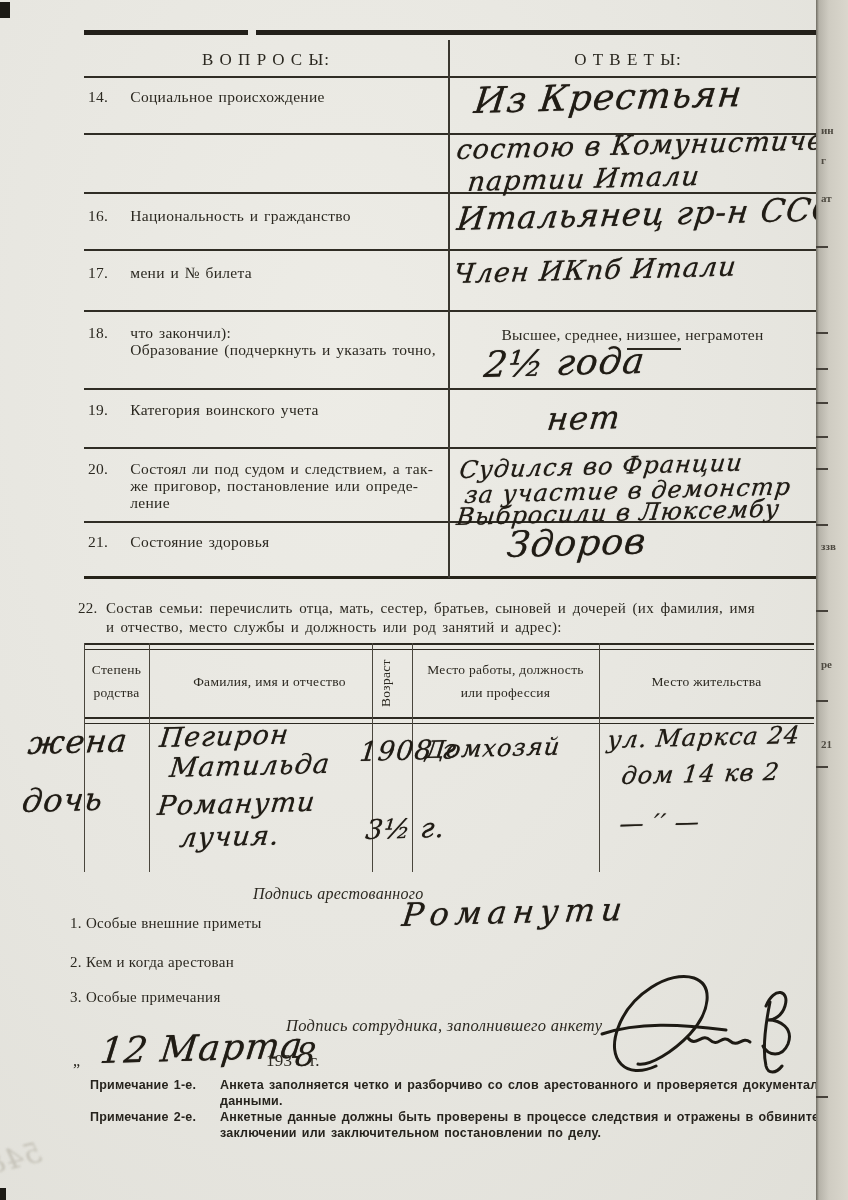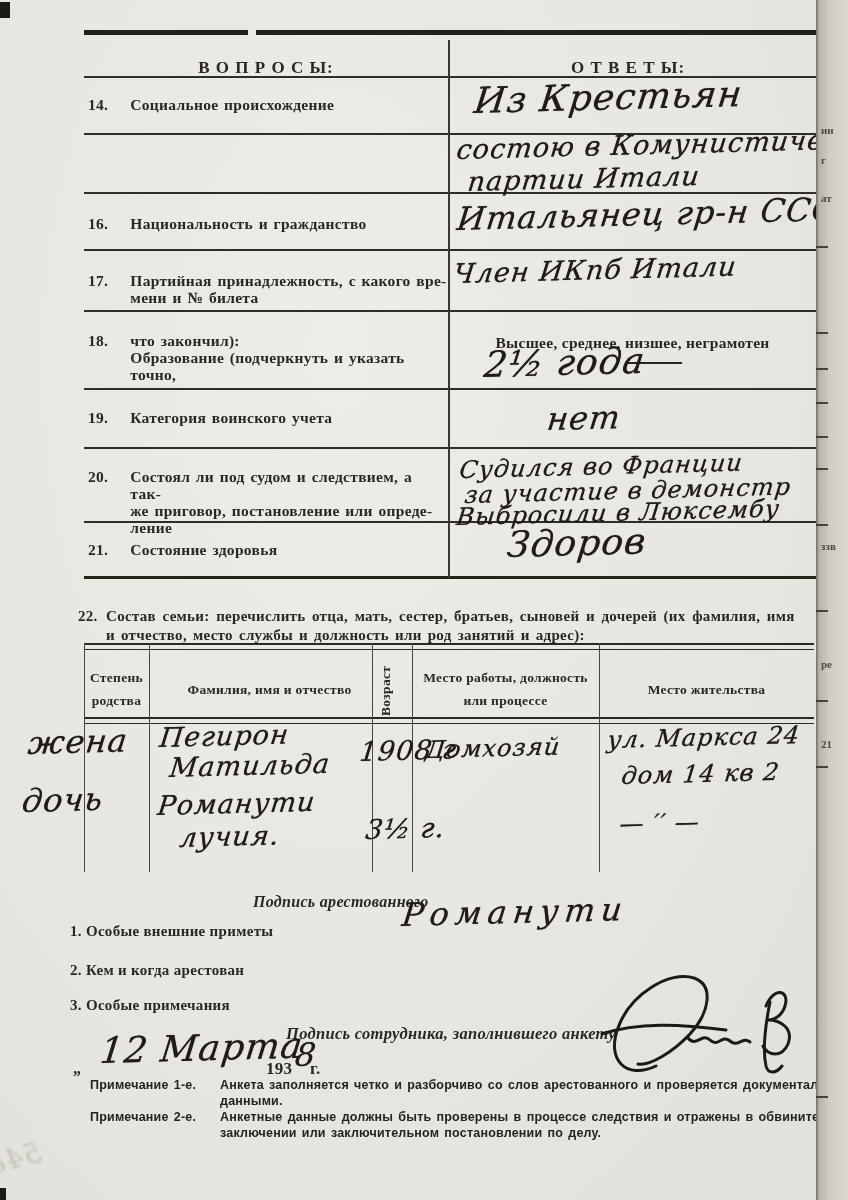--- a/index.html
+++ b/index.html
@@ -2,38 +2,38 @@
 <html><head>
 <meta charset="utf-8">
 <style>
   html,body{margin:0;padding:0;background:#b0aea6;}
   .page{position:relative;width:848px;height:1200px;margin:0 auto;overflow:hidden;
         background:#e9e8e2;
         background-image:radial-gradient(ellipse at 40% 30%, #edece6 0%, #e7e6e0 55%, #e0dfd8 100%);
         font-family:"Liberation Serif", serif;color:#2a2720;}
   .abs{position:absolute;}
   
-  .print{font-family:"Liberation Serif",serif;font-weight:bold;color:#2b2820;letter-spacing:.3px;margin-top:8px;}
+  .print{font-family:"Liberation Serif",serif;font-weight:normal;color:#2b2820;letter-spacing:.3px;}
   .q{font-size:15.5px;line-height:17px;display:flex;gap:22px;width:360px;word-spacing:1.5px;}
   .qnum{flex:0 0 auto;}
   .hdr{font-size:17px;text-align:center;letter-spacing:1px;}
   
   .hw{font-family:"DejaVu Serif",serif;font-style:italic;color:#201c15;white-space:nowrap;
       transform:skewX(-8deg) rotate(-1.5deg);transform-origin:left bottom;
       text-shadow:0 0 .7px rgba(32,28,21,.8);letter-spacing:1px;}
   .hw36{font-size:36px;} .hw32{font-size:32px;} .hw27{font-size:27px;} .hw24{font-size:24px;}
   
   .hline{height:0;border-top:2px solid #302d25;}
   .thick{border-top:3px solid #262319;}
   .dbl{height:4px;border-top:2px solid #2c2921;border-bottom:1px solid #2c2921;}
   .vline{width:0;border-left:2px solid #3a372f;}
   .vthin{width:0;border-left:1.5px solid #4a463d;}
   .dot{height:0;border-top:2px dotted #5651466;border-top-color:#565146;}
   .ital{font-style:italic;}
-  .opt-u{border-bottom:2.5px solid #2b2820;padding-bottom:11px;}
+  .opt-u{border-bottom:2.5px solid #2b2820;padding-bottom:5px;}
   .th{font-size:13.5px;text-align:center;line-height:15px;}
   .note{font-family:"Liberation Sans",sans-serif;font-weight:bold;font-size:12.5px;
         color:#26231d;letter-spacing:.2px;word-spacing:1.5px;white-space:nowrap;}
   .edge{left:816px;top:0;width:32px;height:1200px;z-index:6;
         background:linear-gradient(to right,#6f6c62 0,#b6b3a9 3px,#cfccc2 13px,#dad7cd 100%);}
   .frag{position:absolute;font-family:"Liberation Serif",serif;font-weight:bold;
         font-size:11px;color:#4e4a41;left:5px;}
   .tick{position:absolute;left:0;width:12px;height:2px;background:#45413a;}
   .vert{writing-mode:vertical-rl;transform:rotate(180deg);}
 </style>
@@ -68,21 +68,20 @@
   </div>
   <div class="abs print q" style="left:88px;top:207px;">
     <span class="qnum">16.</span>
     <span>
         <span style="display:block">Национальность и гражданство</span>
       </span>
   </div>
   <div class="abs print q" style="left:88px;top:264px;">
     <span class="qnum">17.</span>
     <span>
-      <span style="display:block">Партийная принадлежность, с какого вре-</span>
       <span style="display:block">мени и № билета</span>
     </span>
   </div>
   <div class="abs print q" style="left:88px;top:324px;">
     <span class="qnum">18.</span>
     <span>
       <span style="display:block">что закончил):</span>
       <span style="display:block">Образование (подчеркнуть и указать точно,</span>
     </span>
   </div>
@@ -139,21 +138,21 @@
   <div class="abs vthin" style="left:599px;top:643px;height:229px;"></div>
 
   <div class="abs print th" style="left:84px;top:662px;width:65px;">
     <span style="display:block">Степень</span>
     <span style="display:block;margin-top:8px">родства</span>
   </div>
   <div class="abs print th" style="left:149px;top:674px;width:223px;padding-left:9px;">Фамилия, имя и отчество</div>
   <div class="abs print th vert" style="left:378px;top:655px;height:56px;width:28px;">Возраст</div>
   <div class="abs print th" style="left:412px;top:662px;width:187px;">
     <span style="display:block">Место работы, должность</span>
-    <span style="display:block;margin-top:8px">или процессе</span>
+    <span style="display:block;margin-top:8px">или профессия</span>
   </div>
   <div class="abs print th" style="left:599px;top:674px;width:215px;">Место жительства</div>
 
   <div class="abs hw hw32" style="left:26px;top:724px;">жена</div>
   <div class="abs hw hw32" style="left:20px;top:782px;">дочь</div>
   <div class="abs hw hw27" style="left:158px;top:722px;">Пегирон</div>
   <div class="abs hw hw27" style="left:168px;top:752px;">Матильда</div>
   <div class="abs hw hw27" style="left:156px;top:790px;">Романути</div>
   <div class="abs hw hw27" style="left:178px;top:822px;">лучия.</div>
   <div class="abs hw hw27" style="left:358px;top:736px;">1908 г</div>

